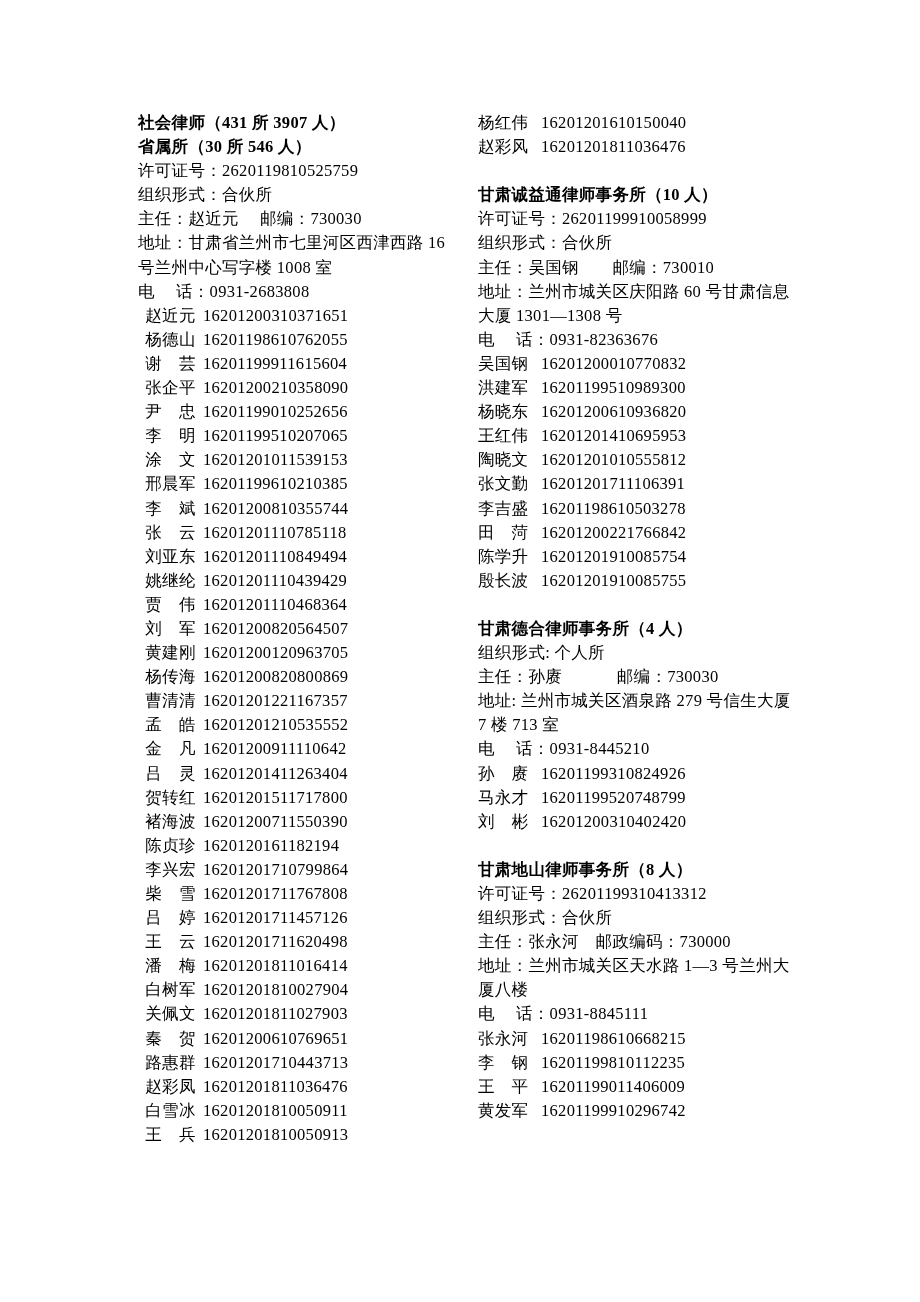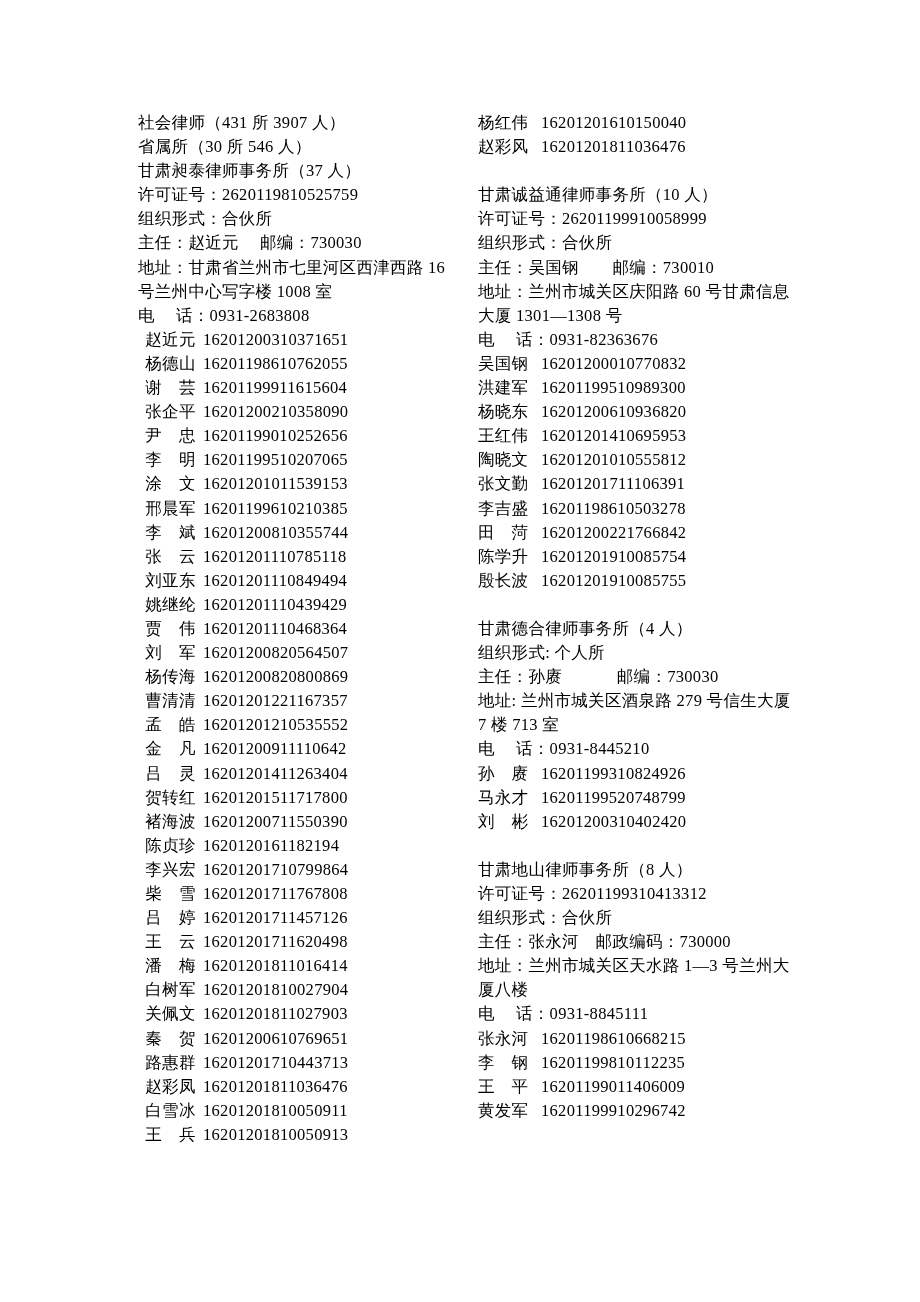--- a/index.html
+++ b/index.html
@@ -10,54 +10,54 @@
     background:#ffffff;
     color:#000000;
     font-family:"Liberation Serif","DejaVu Serif",serif;
     font-size:16.5px;
     overflow:hidden;
   }
   .col { position:absolute; top:111px; }
   .col-left  { left:138px; width:308px; }
   .col-right { left:478px; width:312px; }
   .line { height:24.1px; line-height:24.1px; white-space:nowrap; letter-spacing:0.3px; }
-  .heading { font-weight:normal; }
+  .heading { font-weight:bold; }
   .lawyer .lname { display:inline-block; }
   .col-left  .lawyer .lname { width:65px;text-align:center; }
   .col-right .lawyer .lname { width:63px; }
   .gap { height:24.1px; }
 </style>
 </head>
 <body>
 
 <div class="page">
   <div class="col col-left">
       <div class="line heading">社会律师（431 所 3907 人）</div>
       <div class="line heading">省属所（30 所 546 人）</div>
-      <div class="line heading">甘肃昶泰律师事务所（37 人）</div>
       <div class="line info">许可证号：2620119810525759</div>
       <div class="line info">组织形式：合伙所</div>
       <div class="line info">主任：赵近元　 邮编：730030</div>
       <div class="line info">地址：甘肃省兰州市七里河区西津西路 16</div>
       <div class="line info">号兰州中心写字楼 1008 室</div>
       <div class="line info">电　 话：0931-2683808</div>
       <div class="line lawyer"><span class="lname">赵近元</span><span class="lnum">16201200310371651</span></div>
       <div class="line lawyer"><span class="lname">杨德山</span><span class="lnum">16201198610762055</span></div>
       <div class="line lawyer"><span class="lname">谢　芸</span><span class="lnum">16201199911615604</span></div>
       <div class="line lawyer"><span class="lname">张企平</span><span class="lnum">16201200210358090</span></div>
       <div class="line lawyer"><span class="lname">尹　忠</span><span class="lnum">16201199010252656</span></div>
       <div class="line lawyer"><span class="lname">李　明</span><span class="lnum">16201199510207065</span></div>
       <div class="line lawyer"><span class="lname">涂　文</span><span class="lnum">16201201011539153</span></div>
       <div class="line lawyer"><span class="lname">邢晨军</span><span class="lnum">16201199610210385</span></div>
       <div class="line lawyer"><span class="lname">李　斌</span><span class="lnum">16201200810355744</span></div>
       <div class="line lawyer"><span class="lname">张　云</span><span class="lnum">16201201110785118</span></div>
       <div class="line lawyer"><span class="lname">刘亚东</span><span class="lnum">16201201110849494</span></div>
       <div class="line lawyer"><span class="lname">姚继纶</span><span class="lnum">16201201110439429</span></div>
       <div class="line lawyer"><span class="lname">贾　伟</span><span class="lnum">16201201110468364</span></div>
       <div class="line lawyer"><span class="lname">刘　军</span><span class="lnum">16201200820564507</span></div>
+      <div class="line lawyer"><span class="lname">黄建刚</span><span class="lnum">16201200120963705</span></div>
       <div class="line lawyer"><span class="lname">杨传海</span><span class="lnum">16201200820800869</span></div>
       <div class="line lawyer"><span class="lname">曹清清</span><span class="lnum">16201201221167357</span></div>
       <div class="line lawyer"><span class="lname">孟　皓</span><span class="lnum">16201201210535552</span></div>
       <div class="line lawyer"><span class="lname">金　凡</span><span class="lnum">16201200911110642</span></div>
       <div class="line lawyer"><span class="lname">吕　灵</span><span class="lnum">16201201411263404</span></div>
       <div class="line lawyer"><span class="lname">贺转红</span><span class="lnum">16201201511717800</span></div>
       <div class="line lawyer"><span class="lname">褚海波</span><span class="lnum">16201200711550390</span></div>
       <div class="line lawyer"><span class="lname">陈贞珍</span><span class="lnum">1620120161182194</span></div>
       <div class="line lawyer"><span class="lname">李兴宏</span><span class="lnum">16201201710799864</span></div>
       <div class="line lawyer"><span class="lname">柴　雪</span><span class="lnum">16201201711767808</span></div>

